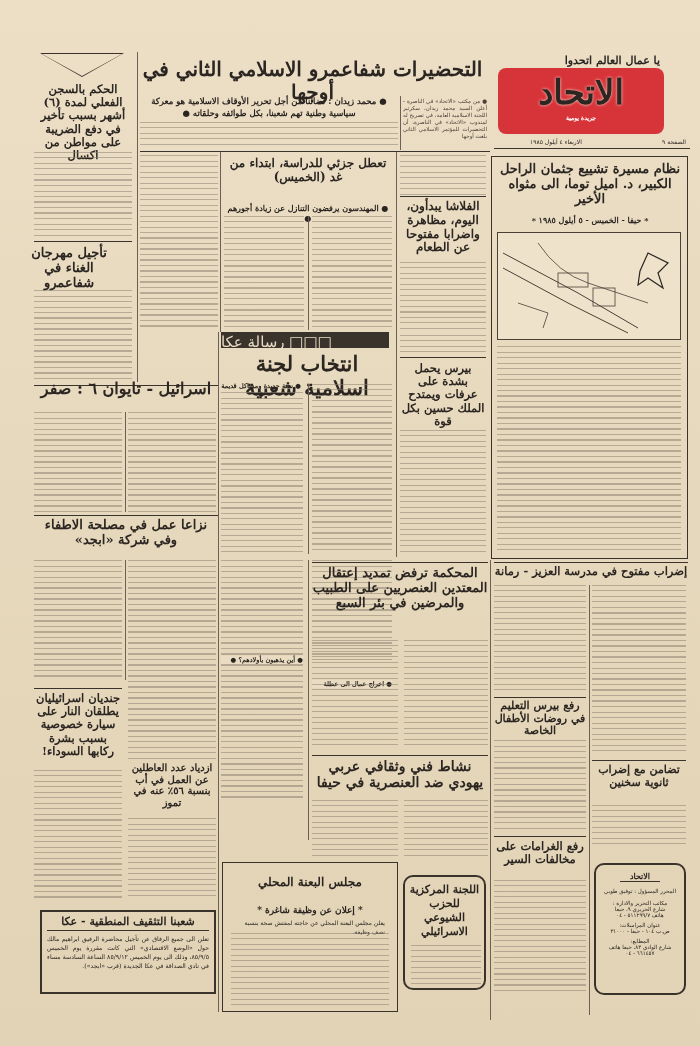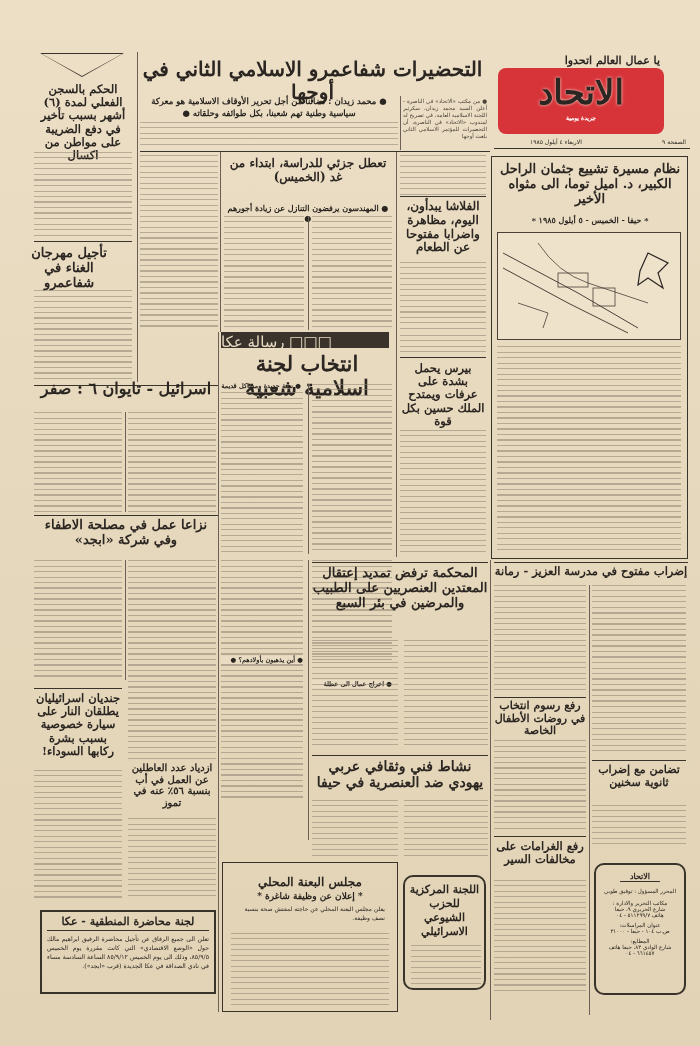--- a/index.html
+++ b/index.html
@@ -130,21 +130,21 @@
   <div class="lines" style="left:404px;top:800px;width:84px;height:60px"></div>
   <div class="vrule" style="left:490px;top:560px;height:460px"></div>
 
   <div class="rule" style="left:494px;top:562px;width:194px;height:1px"></div>
   <div class="abs hl" style="left:494px;top:565px;width:194px;font-size:11.5px">إضراب مفتوح في مدرسة العزيز - رمانة</div>
   <div class="lines" style="left:494px;top:585px;width:92px;height:110px"></div>
   <div class="lines" style="left:592px;top:585px;width:94px;height:170px"></div>
   <div class="vrule" style="left:589px;top:585px;height:430px"></div>
 
   <div class="rule" style="left:494px;top:697px;width:92px;height:1px"></div>
-  <div class="abs hl" style="left:494px;top:700px;width:92px;font-size:11px">رفع رسوم انتخاب في روضات الأطفال الخاصة</div>
+  <div class="abs hl" style="left:494px;top:700px;width:92px;font-size:11px">رفع بيرس التعليم في روضات الأطفال الخاصة</div>
   <div class="lines" style="left:494px;top:740px;width:92px;height:92px"></div>
 
   <div class="rule" style="left:592px;top:760px;width:94px;height:1px"></div>
   <div class="abs hl" style="left:592px;top:764px;width:94px;font-size:11px">تضامن مع إضراب ثانوية سخنين</div>
   <div class="lines" style="left:592px;top:805px;width:94px;height:40px"></div>
 
   <div class="rule" style="left:494px;top:836px;width:92px;height:1px"></div>
   <div class="abs hl" style="left:494px;top:840px;width:92px;font-size:11.5px">رفع الغرامات على مخالفات السير</div>
   <div class="lines" style="left:494px;top:880px;width:92px;height:115px"></div>
 
@@ -156,28 +156,28 @@
     <div style="font-size:5.5px">هاتف ٥١١٢٩٩/٧ - ٠٤</div>
     <div style="font-size:5.5px;margin-top:4px">عنوان المراسلات:</div>
     <div style="font-size:5.5px">ص.ب ١٠٤ - حيفا - ٣١٠٠٠</div>
     <div style="font-size:5.5px;margin-top:4px">المطابع:</div>
     <div style="font-size:5.5px">شارع الوادي ٨٣، حيفا هاتف</div>
     <div style="font-size:5.5px">٦٦١٤٥٧ - ٠٤</div>
   </div>
 
   <div style="position:absolute;left:222px;top:862px;width:176px;height:150px;border:1.5px solid #3a332c;direction:rtl;text-align:center;padding:12px">
     <div style="font-size:12px;font-weight:bold">مجلس البعنة المحلي</div>
-    <div style="font-size:9px;font-weight:bold;margin-top:2px">* إعلان عن وظيفة شاغرة *</div>
+    <div style="font-size:9px;font-weight:bold;margin-top:16px">* إعلان عن وظيفة شاغرة *</div>
     <div style="font-size:6px;text-align:right;margin-top:3px;line-height:9px">يعلن مجلس البعنة المحلي عن حاجته لمفتش صحة بنسبة نصف وظيفة.</div>
     <div class="lines" style="position:absolute;left:8px;top:70px;width:158px;height:72px"></div>
   </div>
 
   <div style="position:absolute;left:403px;top:875px;width:83px;height:115px;border:2px solid #3a332c;border-radius:10px;direction:rtl;text-align:center;padding:6px 3px">
     <div style="font-size:11px;font-weight:bold;line-height:14px">اللجنة المركزية للحزب الشيوعي الاسرائيلي</div>
     <div class="lines" style="position:absolute;left:6px;top:68px;width:70px;height:40px"></div>
   </div>
 
   <div style="position:absolute;left:40px;top:910px;width:176px;height:84px;border:2px solid #3a332c;direction:rtl;padding:3px 5px">
-    <div style="font-size:11px;font-weight:bold;text-align:center;border-bottom:1px solid #3a332c;padding-bottom:2px">لجنة محاضرة المنطقية - عكا</div>
+    <div style="font-size:11px;font-weight:bold;text-align:center;border-bottom:1px solid #3a332c;padding-bottom:2px">شعبنا التثقيف المنطقية - عكا</div>
     <div style="font-size:6.2px;line-height:9px;text-align:justify;margin-top:3px">تعلن الى جميع الرفاق عن تأجيل محاضرة الرفيق ابراهيم مالك حول «الوضع الاقتصادي» التي كانت مقررة يوم الخميس ٨٥/٩/٥، وذلك الى يوم الخميس ٨٥/٩/١٢ الساعة السادسة مساء في نادي الصداقة في عكا الجديدة (قرب «ابجد»).</div>
   </div>
 
 </div>
 
 </body></html>

